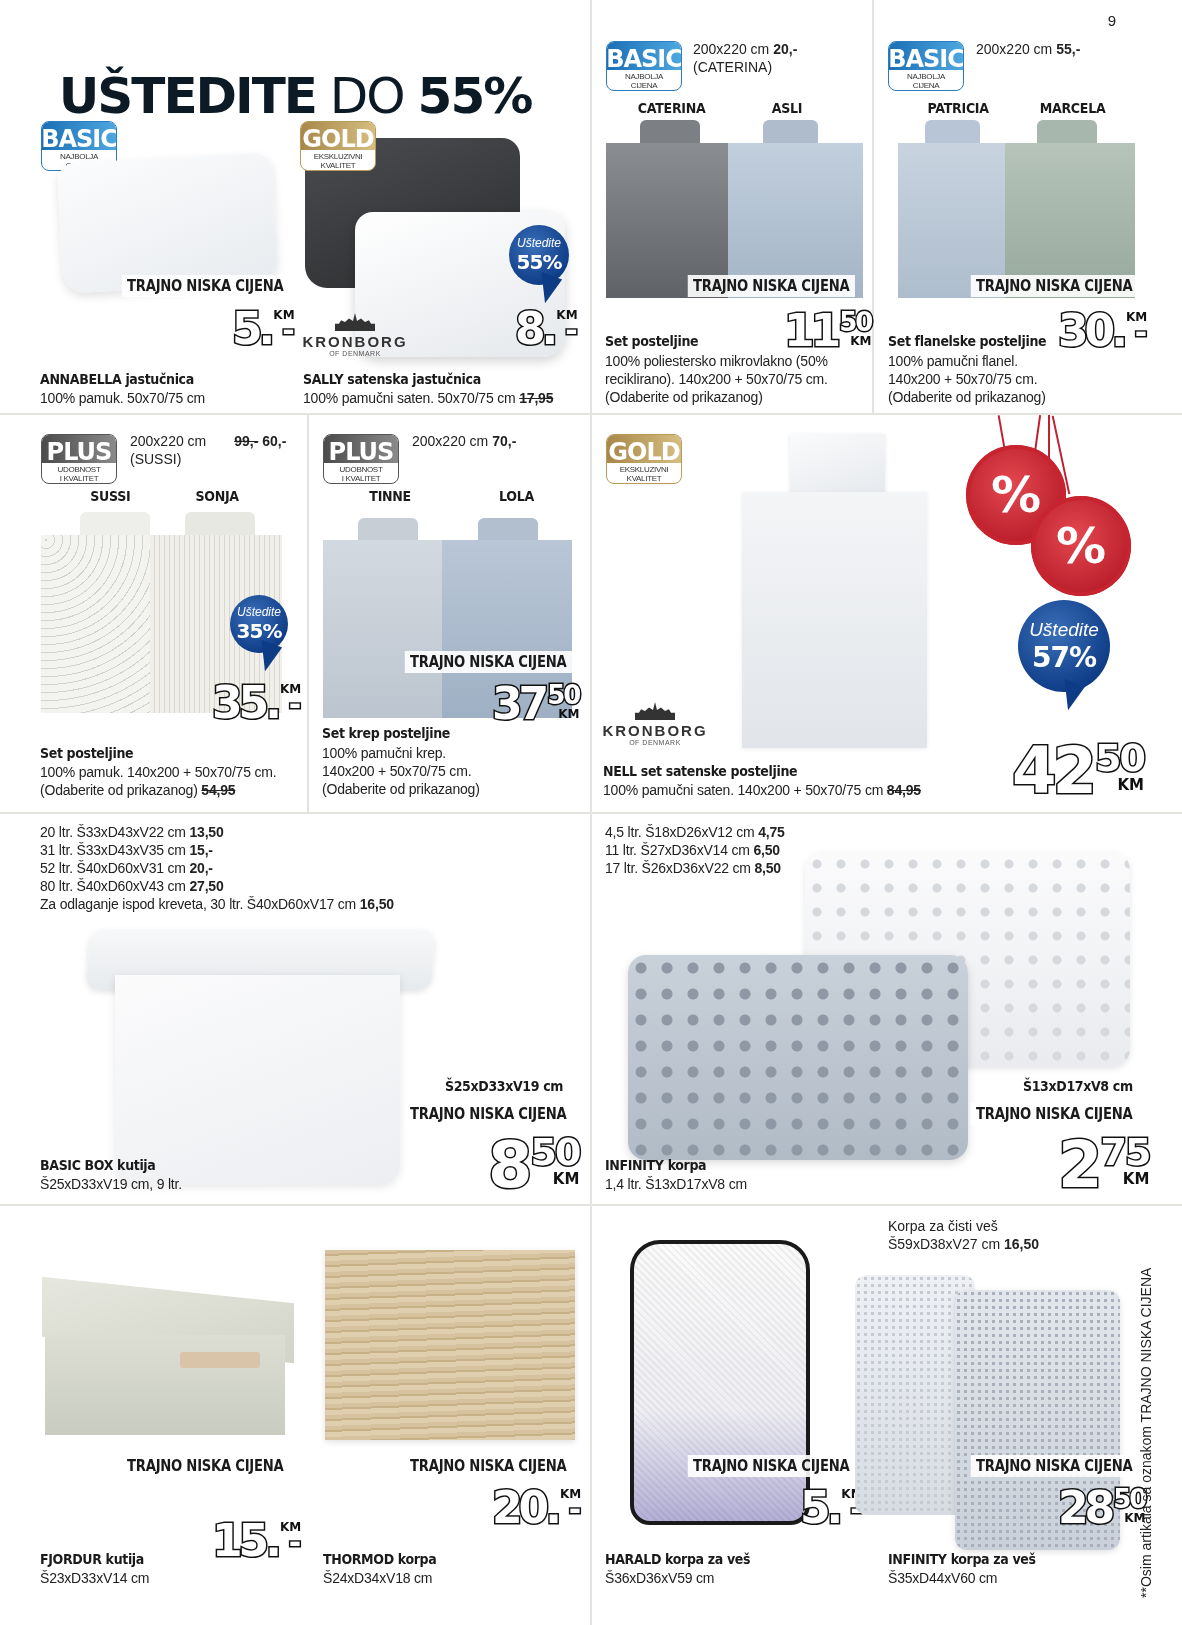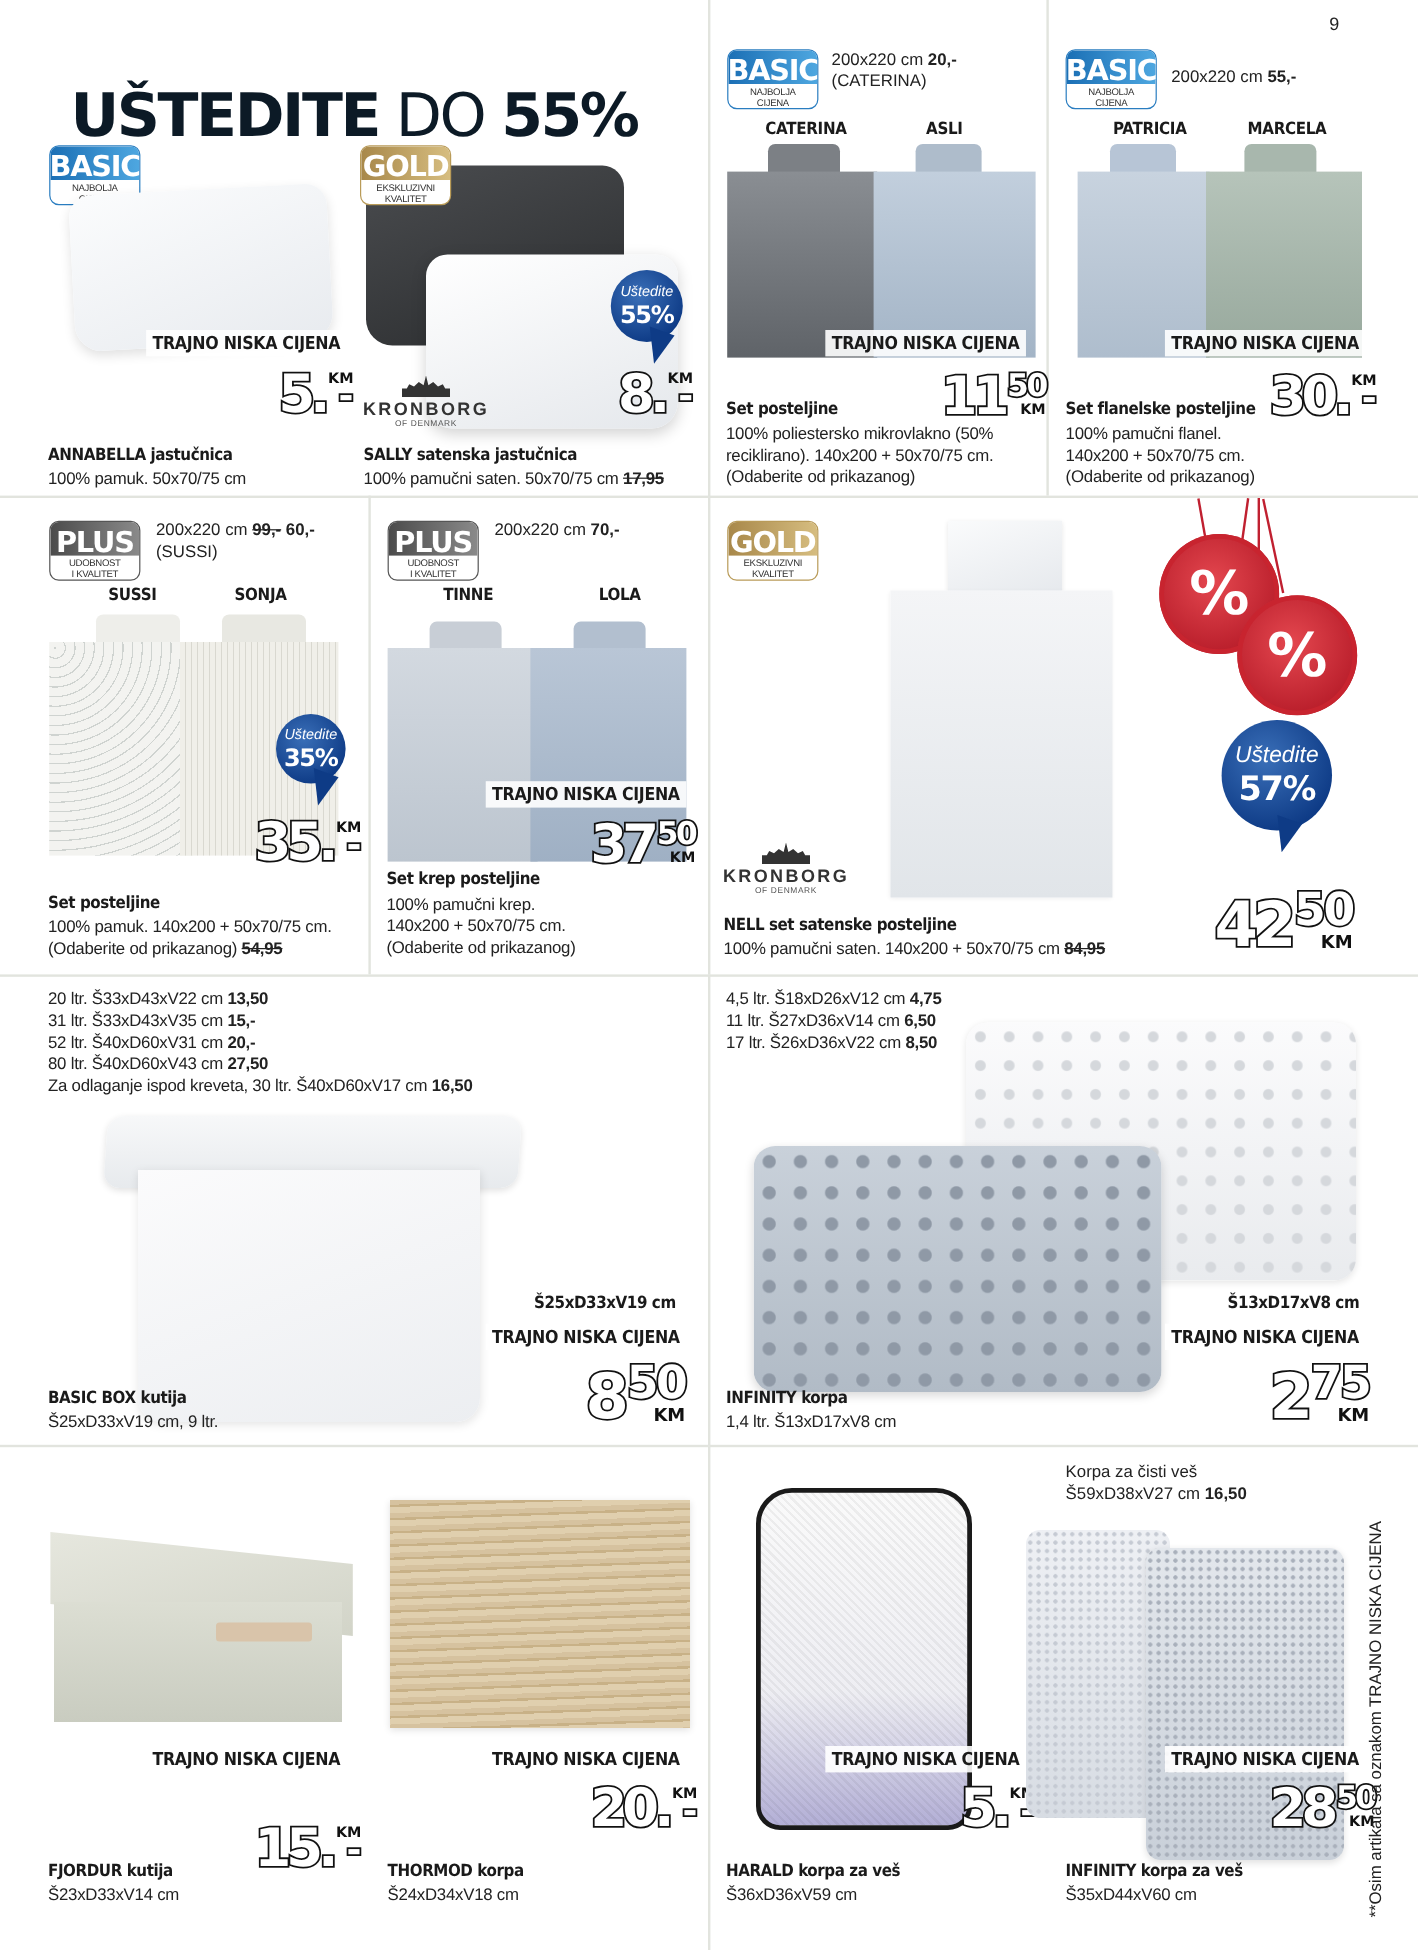--- a/index.html
+++ b/index.html
@@ -28,21 +28,21 @@
   .badge.plus .bt { background: linear-gradient(90deg, #4b4b4b, #8a8a8a); }
 
   .trajno { position: absolute; background: rgba(255,255,255,0.9); font-weight: 900; font-size: 15px; padding: 2px 6px; color: #1a1a1a; letter-spacing: -0.3px; white-space: nowrap; font-family: "DejaVu Sans", sans-serif; transform: scaleX(0.88); transform-origin: right center; }
 
   .price { position: absolute; display: flex; align-items: flex-start; font-family: "DejaVu Sans", sans-serif; font-weight: 900; color: #fff; -webkit-text-stroke: 3px #111; paint-order: stroke fill; }
   .price .main { font-size: 44px; line-height: 42px; letter-spacing: -4px; }
   .price .dec { font-size: 26px; line-height: 24px; letter-spacing: -2px; }
   .price .km { font-size: 12px; color: #111; -webkit-text-stroke: 0; font-weight: 700; letter-spacing: 0; }
   .price .col { display: flex; flex-direction: column; align-items: flex-end; margin-left: 2px; }
   .price .dash { font-size: 30px; line-height: 18px; }
-  .price.big .main { font-size: 52px; line-height: 62px; }
+  .price.big .main { font-size: 64px; line-height: 62px; }
   .price.big .dec { font-size: 38px; line-height: 36px; }
   .price.big .km { font-size: 15px; }
 
   .pname { position: absolute; font-weight: 700; font-size: 14px; line-height: 17px; color: #1a1a1a; font-family: "DejaVu Sans", sans-serif; letter-spacing: -0.4px; transform: scaleX(0.9); transform-origin: left center; white-space: nowrap; }
   .pdesc { position: absolute; font-size: 14px; line-height: 18px; color: #222; letter-spacing: -0.2px; }
   .pdesc s, .pdesc .strike { text-decoration: line-through; font-weight: 700; }
   .pdesc b { font-weight: 700; }
 
   .variant-note { position: absolute; font-size: 14px; line-height: 18px; color: #222; }
   .variant-note b { font-weight: 700; }
@@ -151,21 +151,21 @@
   <div class="pdesc" style="left:605px;top:352px;">
     <span>100% poliestersko mikrovlakno (50%</span><br>
     <span>reciklirano). 140x200 + 50x70/75 cm.</span><br>
     <span>(Odaberite od prikazanog)</span>
   </div>
 
   <div class="badge basic" style="left:888px;top:41px;">
     <div class="bt">BASIC</div>
     <div class="bs"><span>NAJBOLJA</span><br><span>CIJENA</span></div>
   </div>
-  <div class="variant-note" style="left:976px;top:40px;margin-top:14px;"><span>200x220 cm </span><b>55,-</b></div>
+  <div class="variant-note" style="left:976px;top:40px;"><span>200x220 cm </span><b>55,-</b></div>
   <div class="vlabel" style="left:924px;top:100px;">PATRICIA</div>
   <div class="vlabel" style="left:1036px;top:100px;">MARCELA</div>
   <div class="img" style="left:925px;top:120px;width:55px;height:30px;background:#b7c5d6;border-radius:6px;"></div>
   <div class="img" style="left:898px;top:143px;width:110px;height:155px;background:linear-gradient(180deg,#c8d3df,#aebdcd);"></div>
   <div class="img" style="left:1037px;top:120px;width:60px;height:30px;background:#a8b7ad;border-radius:6px;"></div>
   <div class="img" style="left:1005px;top:143px;width:130px;height:155px;background:linear-gradient(180deg,#b6c4ba,#97a89c);"></div>
   <div class="trajno" style="right:44px;top:275px;">TRAJNO NISKA CIJENA</div>
   <div class="price" style="left:1058px;top:310px;">
     <span class="main">30.</span>
     <span class="col">
@@ -177,21 +177,21 @@
   <div class="pdesc" style="left:888px;top:352px;">
     <span>100% pamučni flanel.</span><br>
     <span>140x200 + 50x70/75 cm.</span><br>
     <span>(Odaberite od prikazanog)</span>
   </div>
 
   <div class="badge plus" style="left:41px;top:434px;">
     <div class="bt">PLUS</div>
     <div class="bs"><span>UDOBNOST</span><br><span>I KVALITET</span></div>
   </div>
-  <div class="variant-note" style="left:130px;top:432px;"><span>200x220 cm </span><b class="strike" style="text-decoration:line-through;">99,-</b> <b>60,-</b><br><span>(SUSSI)</span></div>
+  <div class="variant-note" style="left:130px;top:432px;"><span>200x220 cm </span><b class="strike" style="text-decoration:line-through;margin-left:24px;">99,-</b> <b>60,-</b><br><span>(SUSSI)</span></div>
   <div class="vlabel" style="left:88px;top:488px;">SUSSI</div>
   <div class="vlabel" style="left:193px;top:488px;">SONJA</div>
   <div class="img" style="left:80px;top:512px;width:70px;height:30px;background:#eeeeea;border-radius:6px;"></div>
   <div class="img" style="left:41px;top:535px;width:120px;height:178px;background:repeating-radial-gradient(circle at 5px 5px,#cfd3d0 0 1px,#f3f3f0 1px 8px);"></div>
   <div class="img" style="left:185px;top:512px;width:70px;height:30px;background:#e8e8e2;border-radius:6px;"></div>
   <div class="img" style="left:150px;top:535px;width:132px;height:178px;background:repeating-linear-gradient(90deg,#f0efe9 0 4px,#d9d8d0 4px 5px);"></div>
   <div class="bubble" style="left:230px;top:595px;width:58px;height:58px;">
     <span class="l1">Uštedite</span>
     <span class="l2">35%</span>
   </div>

